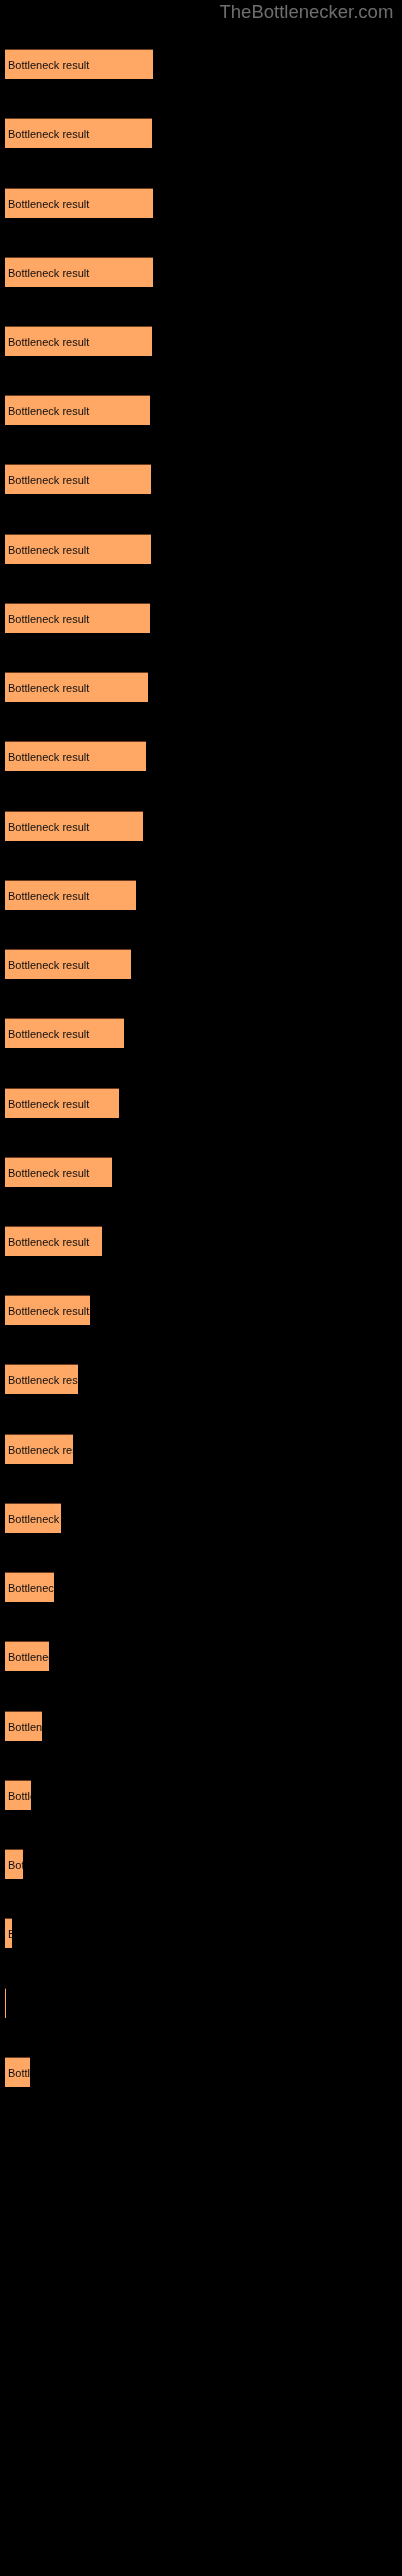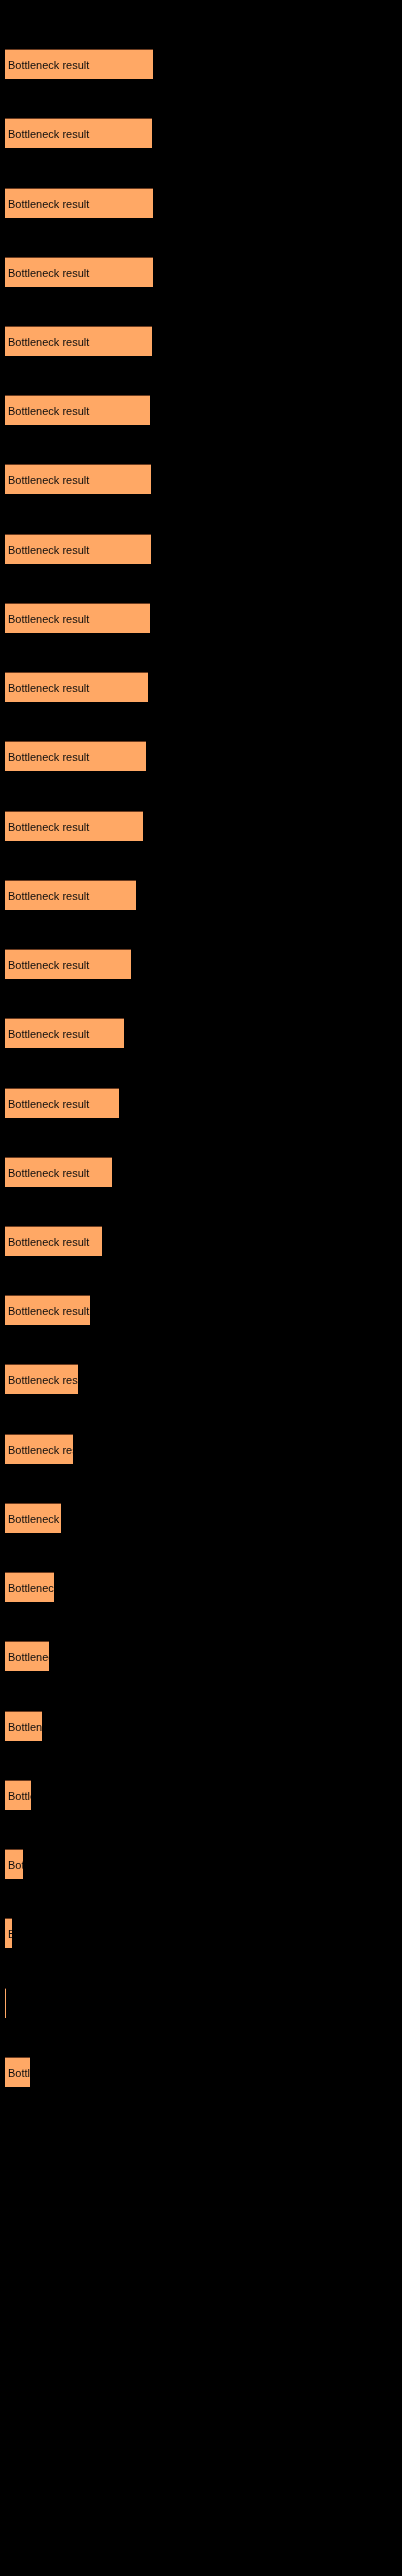--- a/index.html
+++ b/index.html
@@ -68,20 +68,21 @@
     color: #0d0d0d;
     white-space: nowrap;
     pointer-events: none;
   }
 </style>
 </head>
 <body>
 
 <div id="chart-root">
 
+  <div id="watermark">TheBottlenecker.com</div>
 
   <div id="bars-layer">
       <div class="bar-row" style="top: 49px;">
         <div class="bar" title="Bottleneck result" style="width: 148px;">
           <span class="bar-label">Bottleneck result</span>
         </div>
       </div>
       <div class="bar-row" style="top: 118px;">
         <div class="bar" title="Bottleneck result" style="width: 147px;">
           <span class="bar-label">Bottleneck result</span>

